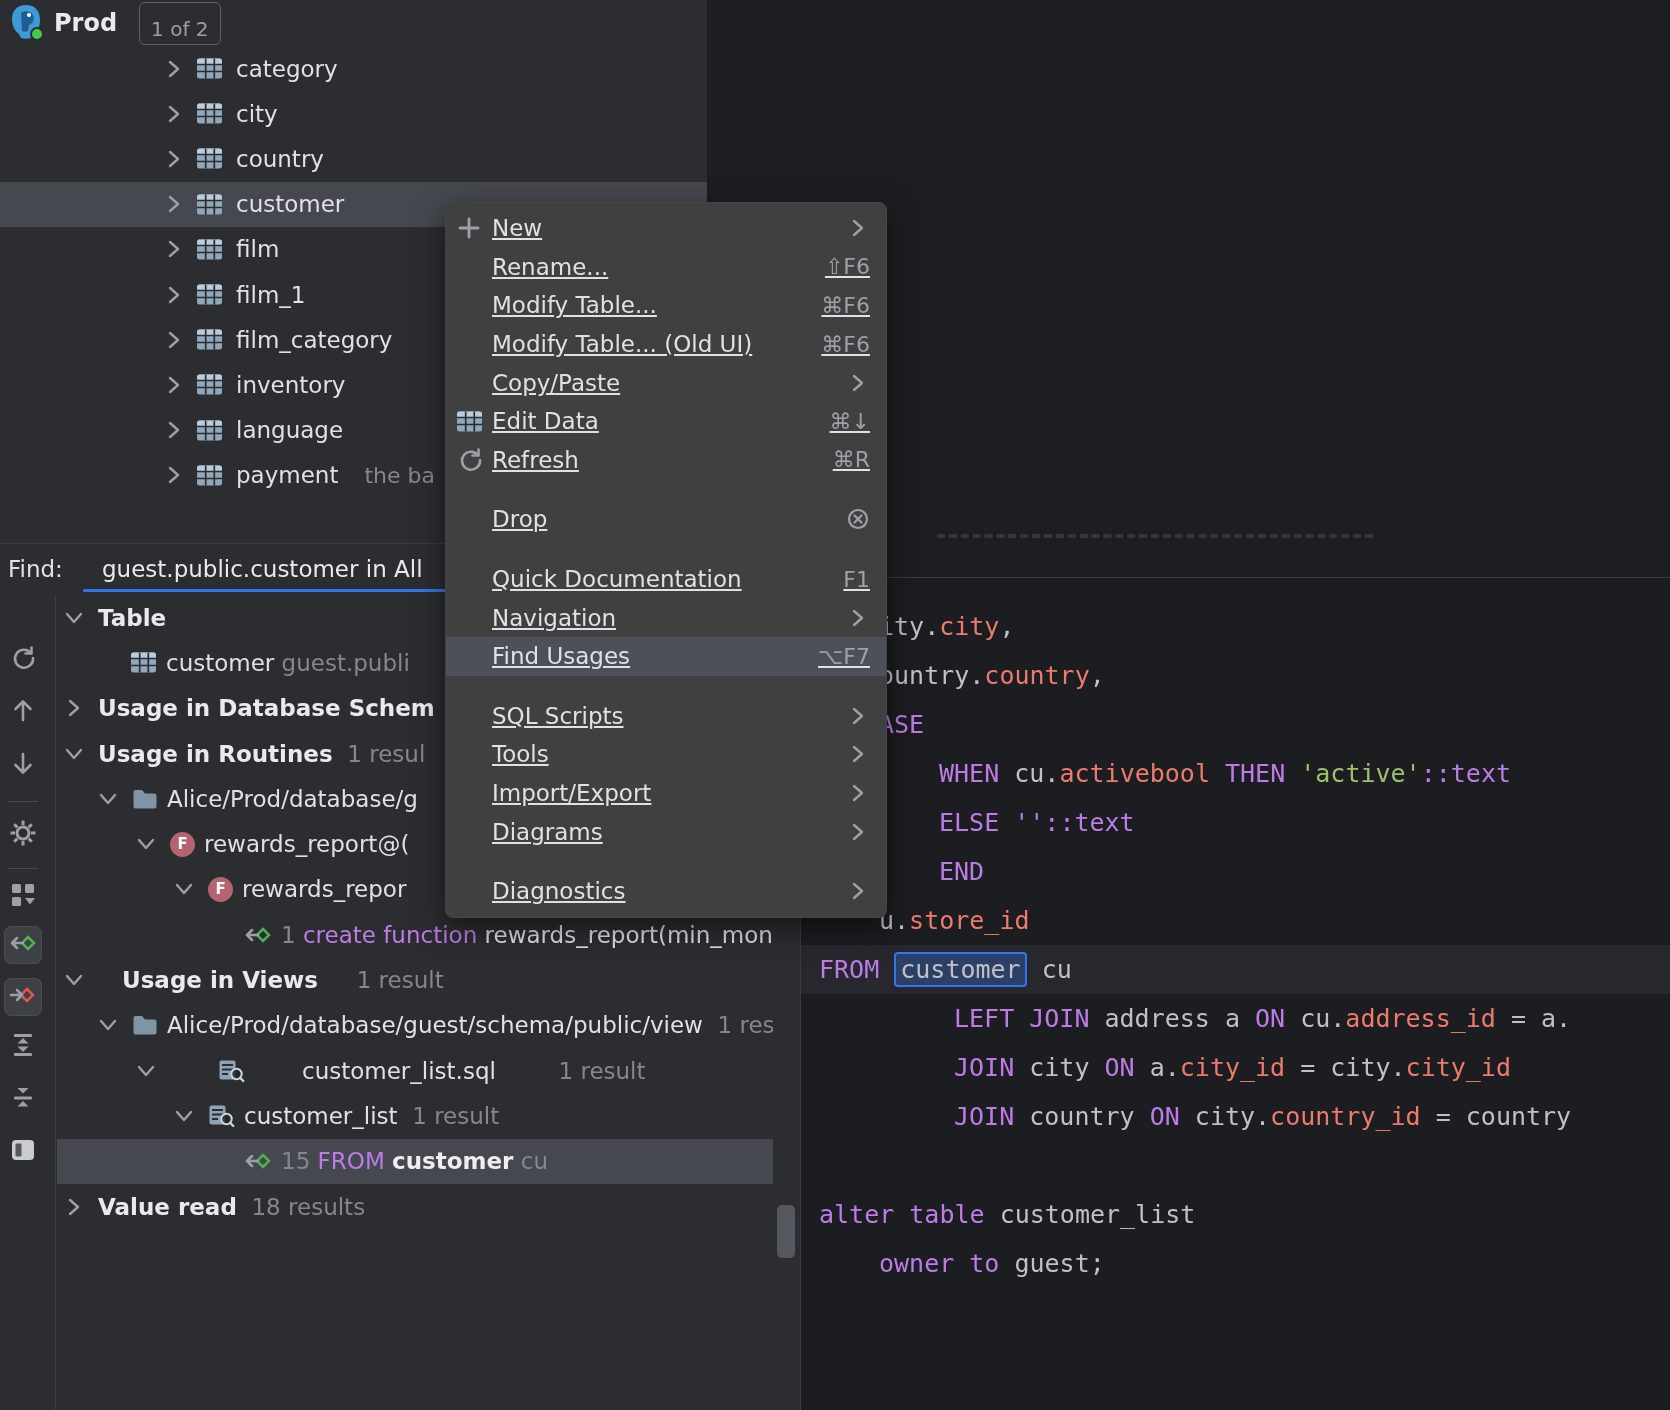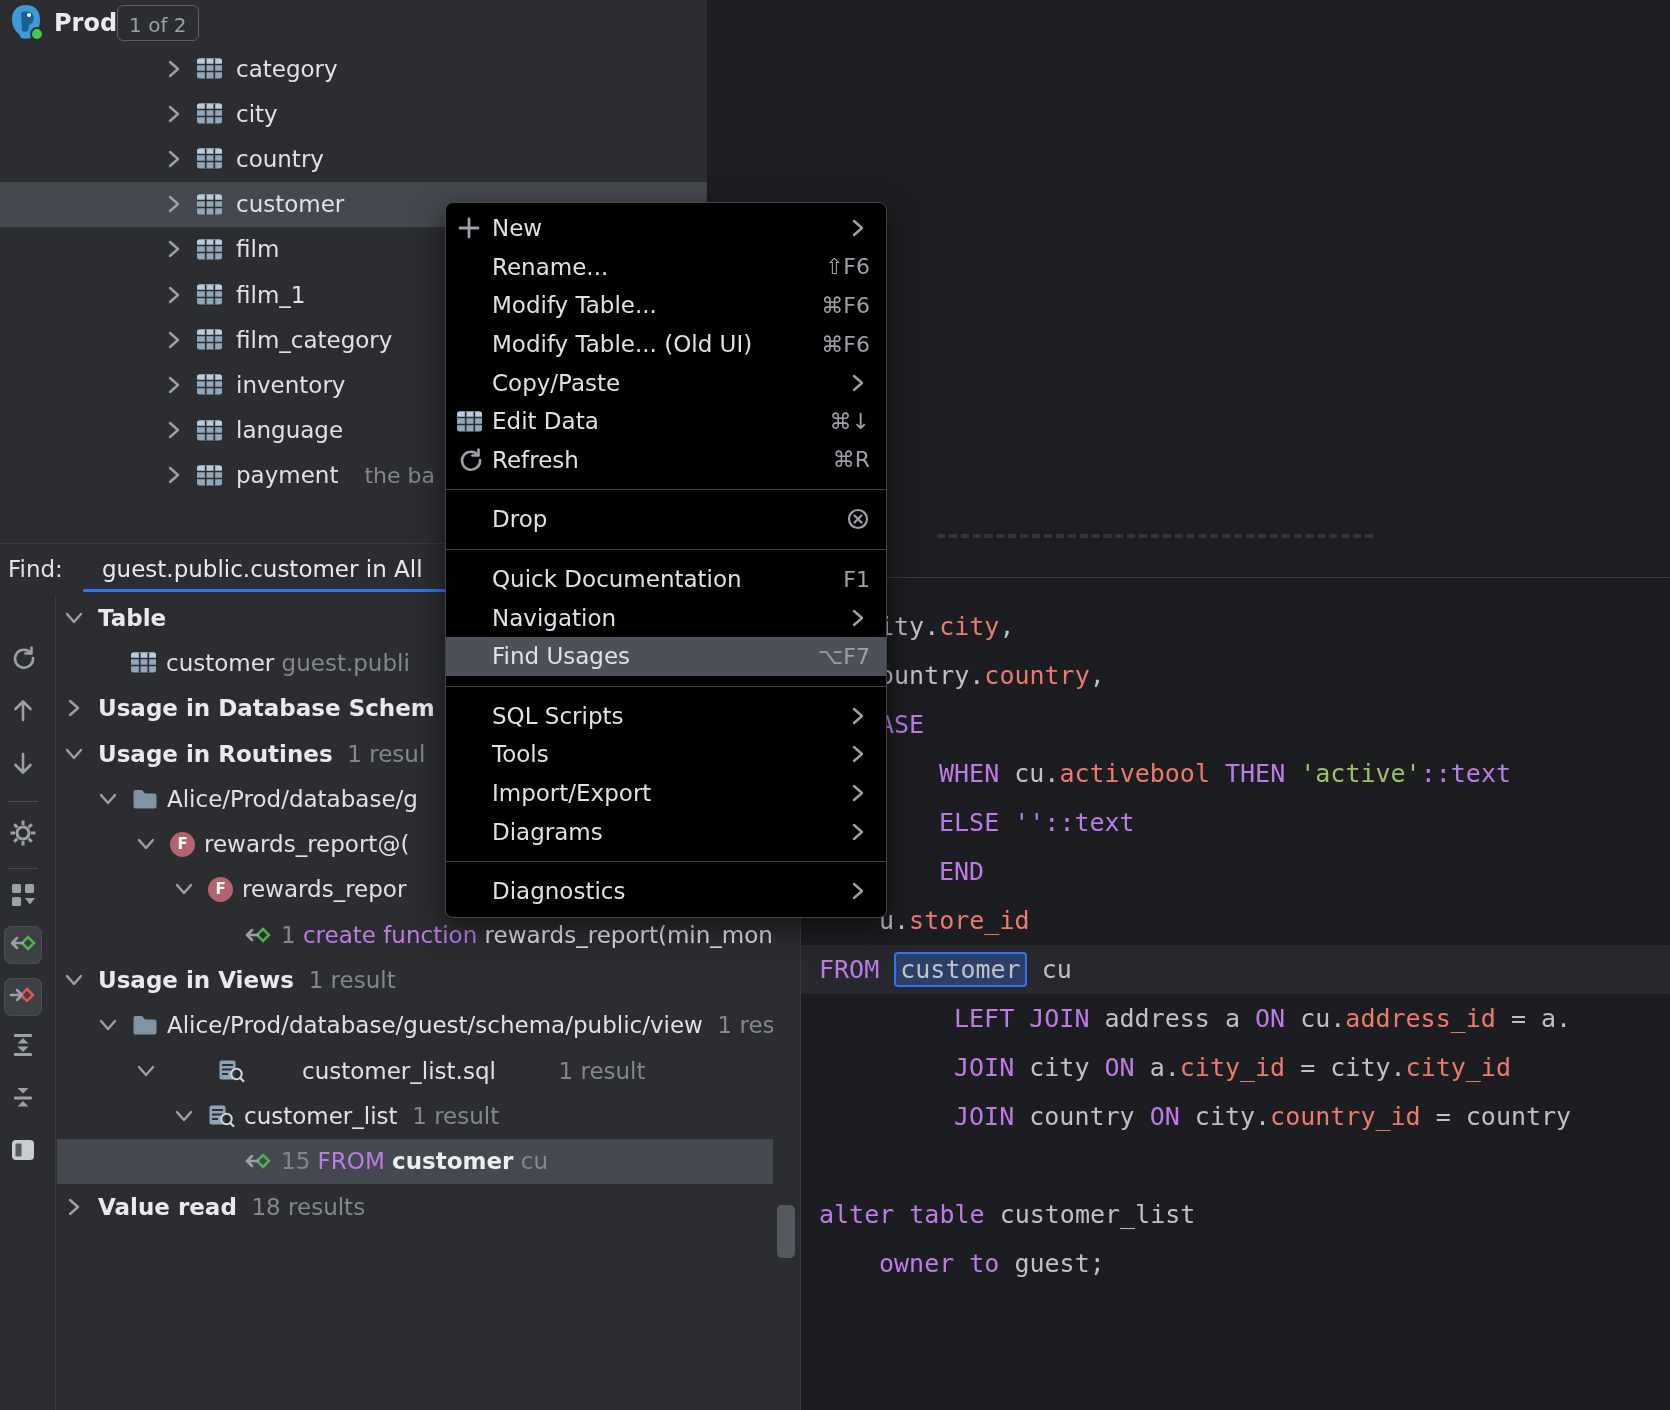--- a/index.html
+++ b/index.html
@@ -10,22 +10,22 @@
 
   
   #backdrop{left:707px;top:0;width:963px;height:578px;background:#1c1e21;}
   #ghost-dashes{left:1030px;top:534px;width:436px;height:0;border-top:4px dashed #3a3d41;opacity:.8;}
 
   
   #db-panel{left:0;top:0;width:707px;height:543px;overflow:hidden;}
   #db-header{position:absolute;left:0;top:0;width:707px;height:46px;display:flex;align-items:center;}
   #db-logo{margin:2px 10px 0 8px;flex:none;}
   #db-title{font-size:24px;font-weight:bold;color:#e8eaed;}
-  .badge{margin-left:0;border:1px solid #5d6066;border-radius:6px;color:#9da0a8;
-         font-size:20px;padding:7px 11px 3px;}
+  .badge{margin-left:22px;border:1px solid #5d6066;border-radius:6px;color:#9da0a8;
+         font-size:20px;padding:14px 11px 3px;}
   #db-rows{position:absolute;left:0;top:46px;width:707px;}
   .trow{height:45.2px;display:flex;align-items:center;padding-left:162px;font-size:23px;white-space:pre;}
   .trow.sel{background:#45484e;}
   .trow .chev{width:34px;flex:none;display:flex;align-items:center;}
   .tlabel{margin-left:4px;}
   .tcomment{margin-left:26px;color:#84878e;font-size:22px;}
 
   
   .hline{background:#3a3c3f;height:1px;}
   .vline{background:#3a3c3f;width:1px;}
@@ -60,22 +60,22 @@
   #cur-line{position:absolute;left:0;width:870px;height:49px;background:#26282d;}
   .cline{position:absolute;height:49px;display:flex;align-items:center;white-space:pre;
          font-family:"DejaVu Sans Mono","Liberation Mono",monospace;font-size:25px;}
   .c-kw{color:#bd7ce5;}
   .c-col{color:#ee7a6e;}
   .c-pl{color:#bfc1c7;}
   .c-str{color:#9fc06a;}
   .cbox{color:#bfc1c7;background:#2c4067;box-shadow:0 0 0 2px #3574f0;border-radius:2px;padding:1px 4px;margin:0 2px;}
 
   
-  #context-menu{left:445px;top:202px;width:440px;background:#000000;border:1px solid #43454a;
-                border-radius:8px;box-shadow:0 10px 30px rgba(0,0,0,.55);padding:6px 0;}
+  #context-menu{left:445px;top:202px;width:440px;background:#404040;border:1px solid #43454a;
+                border-radius:8px;box-shadow:0 10px 30px rgba(0,0,0,.55);padding:6px 0;text-decoration:underline;}
   .mi{height:38.6px;display:flex;align-items:center;padding:0 16px 0 10px;font-size:23px;color:#dfe1e5;}
   .mi.hl{background:#4c5058;}
   .mic{width:36px;flex:none;display:flex;align-items:center;}
   .mlabel{flex:1;white-space:pre;}
   .mright{flex:none;color:#9da0a8;font-size:22px;display:flex;align-items:center;}
   .menu-sep{height:1px;background:#3e4043;margin:10px 0;}
 </style>
 </head>
 <body>
 
@@ -200,21 +200,21 @@
       <div class="frow" style="padding-left: 77px;"><span class="chev open"><svg width="24" height="24" viewBox="0 0 24 24">
             <path d="M8 5 l8 7 l-8 7" fill="none" stroke="#9da0a8" stroke-width="2.4" stroke-linecap="round" stroke-linejoin="round"></path>
           </svg></span><span class="ficon">F</span><span class="s-t">rewards_report@(</span></div>
       <div class="frow" style="padding-left: 115px;"><span class="chev open"><svg width="24" height="24" viewBox="0 0 24 24">
             <path d="M8 5 l8 7 l-8 7" fill="none" stroke="#9da0a8" stroke-width="2.4" stroke-linecap="round" stroke-linejoin="round"></path>
           </svg></span><span class="ficon">F</span><span class="s-t">rewards_repor</span></div>
       <div class="frow" style="padding-left: 187px;"><span class="icn"><svg width="28" height="22" viewBox="0 0 28 22">
             <path d="M19 5 l6 6 l-6 6 l-6 -6 z" fill="none" stroke="#4db051" stroke-width="2.5"></path>
             <path d="M14 11 H3 M8 6 L3 11 L8 16" fill="none" stroke="#9da0a8" stroke-width="2.5" stroke-linecap="round" stroke-linejoin="round"></path>
           </svg></span><span class="s-g">1 </span><span class="s-p">create function</span><span class="s-t"> rewards_report(min_mon</span></div>
-      <div class="frow" style="padding-left: 5px;"><span class="chev open"><svg width="24" height="24" viewBox="0 0 24 24">
+      <div class="frow" style="padding-left: 5px; gap: 24px;"><span class="chev open"><svg width="24" height="24" viewBox="0 0 24 24">
             <path d="M8 5 l8 7 l-8 7" fill="none" stroke="#9da0a8" stroke-width="2.4" stroke-linecap="round" stroke-linejoin="round"></path>
           </svg></span><span class="s-b">Usage in Views</span><span class="s-g">  1 result</span></div>
       <div class="frow" style="padding-left: 39px;"><span class="chev open"><svg width="24" height="24" viewBox="0 0 24 24">
             <path d="M8 5 l8 7 l-8 7" fill="none" stroke="#9da0a8" stroke-width="2.4" stroke-linecap="round" stroke-linejoin="round"></path>
           </svg></span><span class="icn"><svg width="26" height="22" viewBox="0 0 26 22">
             <path d="M1.5 4 a2 2 0 0 1 2 -2 h6.5 l3 3.5 h9.5 a2 2 0 0 1 2 2 v11 a2 2 0 0 1 -2 2 h-19 a2 2 0 0 1 -2 -2 z" fill="#7f94a5"></path>
           </svg></span><span class="s-t">Alice/Prod/database/guest/schema/public/view</span><span class="s-g">  1 res</span></div>
       <div class="frow" style="padding-left: 77px; gap: 48px;"><span class="chev open"><svg width="24" height="24" viewBox="0 0 24 24">
             <path d="M8 5 l8 7 l-8 7" fill="none" stroke="#9da0a8" stroke-width="2.4" stroke-linecap="round" stroke-linejoin="round"></path>
           </svg></span><span class="icn"><svg width="27" height="24" viewBox="0 0 27 24">

